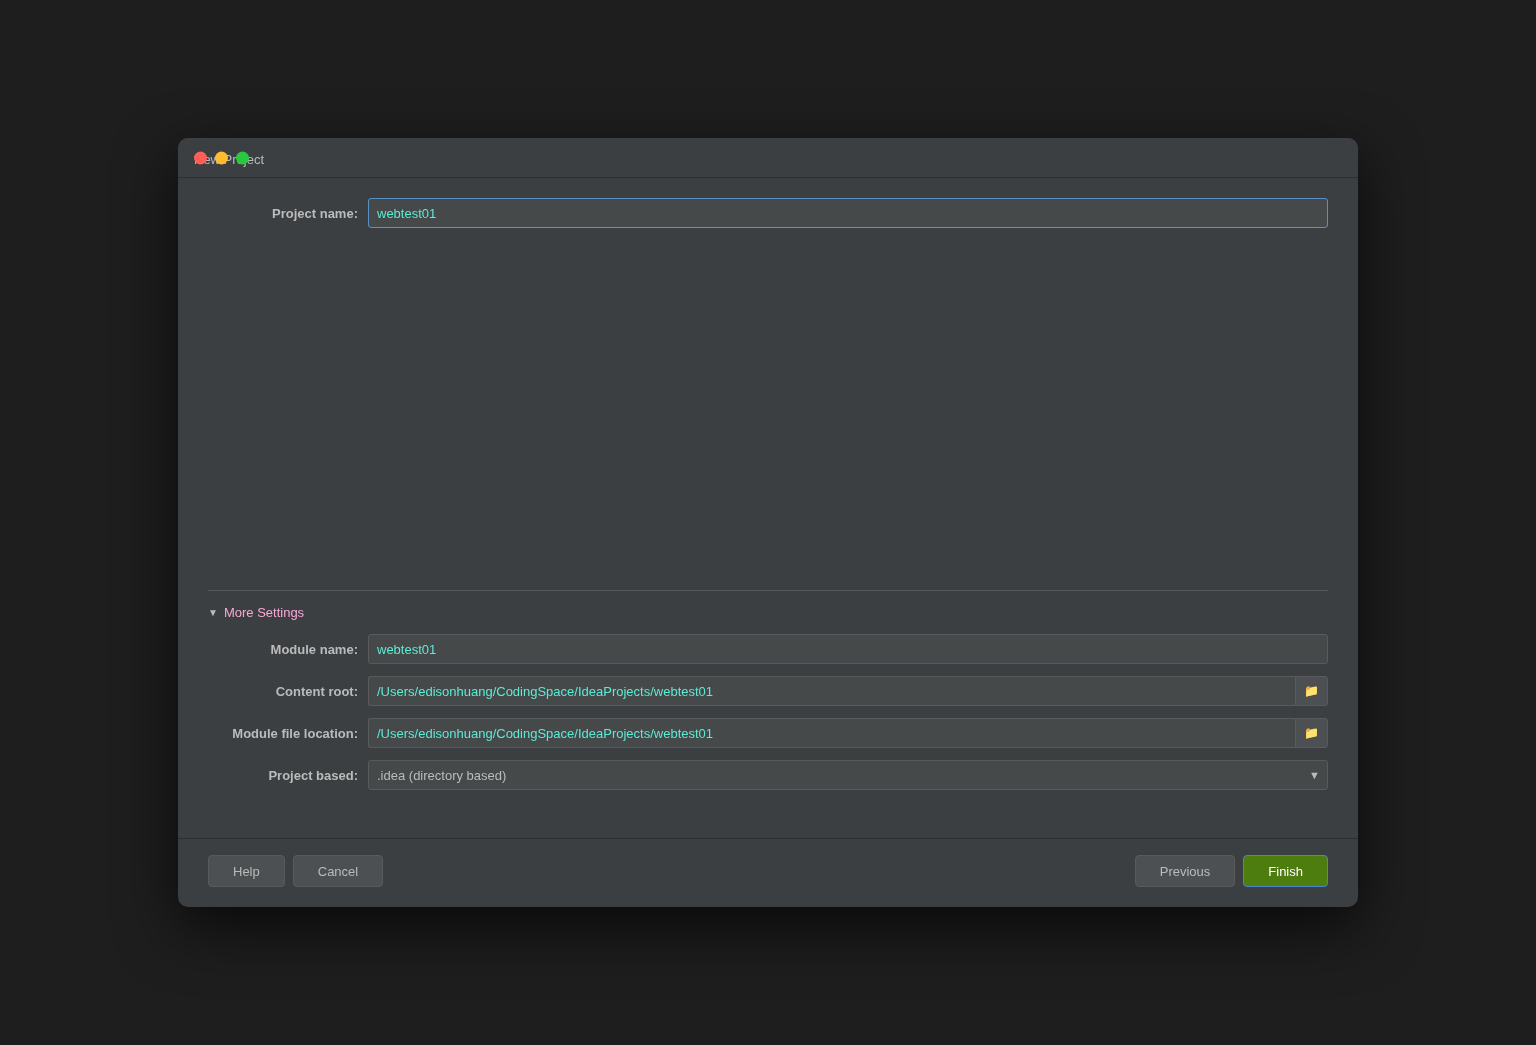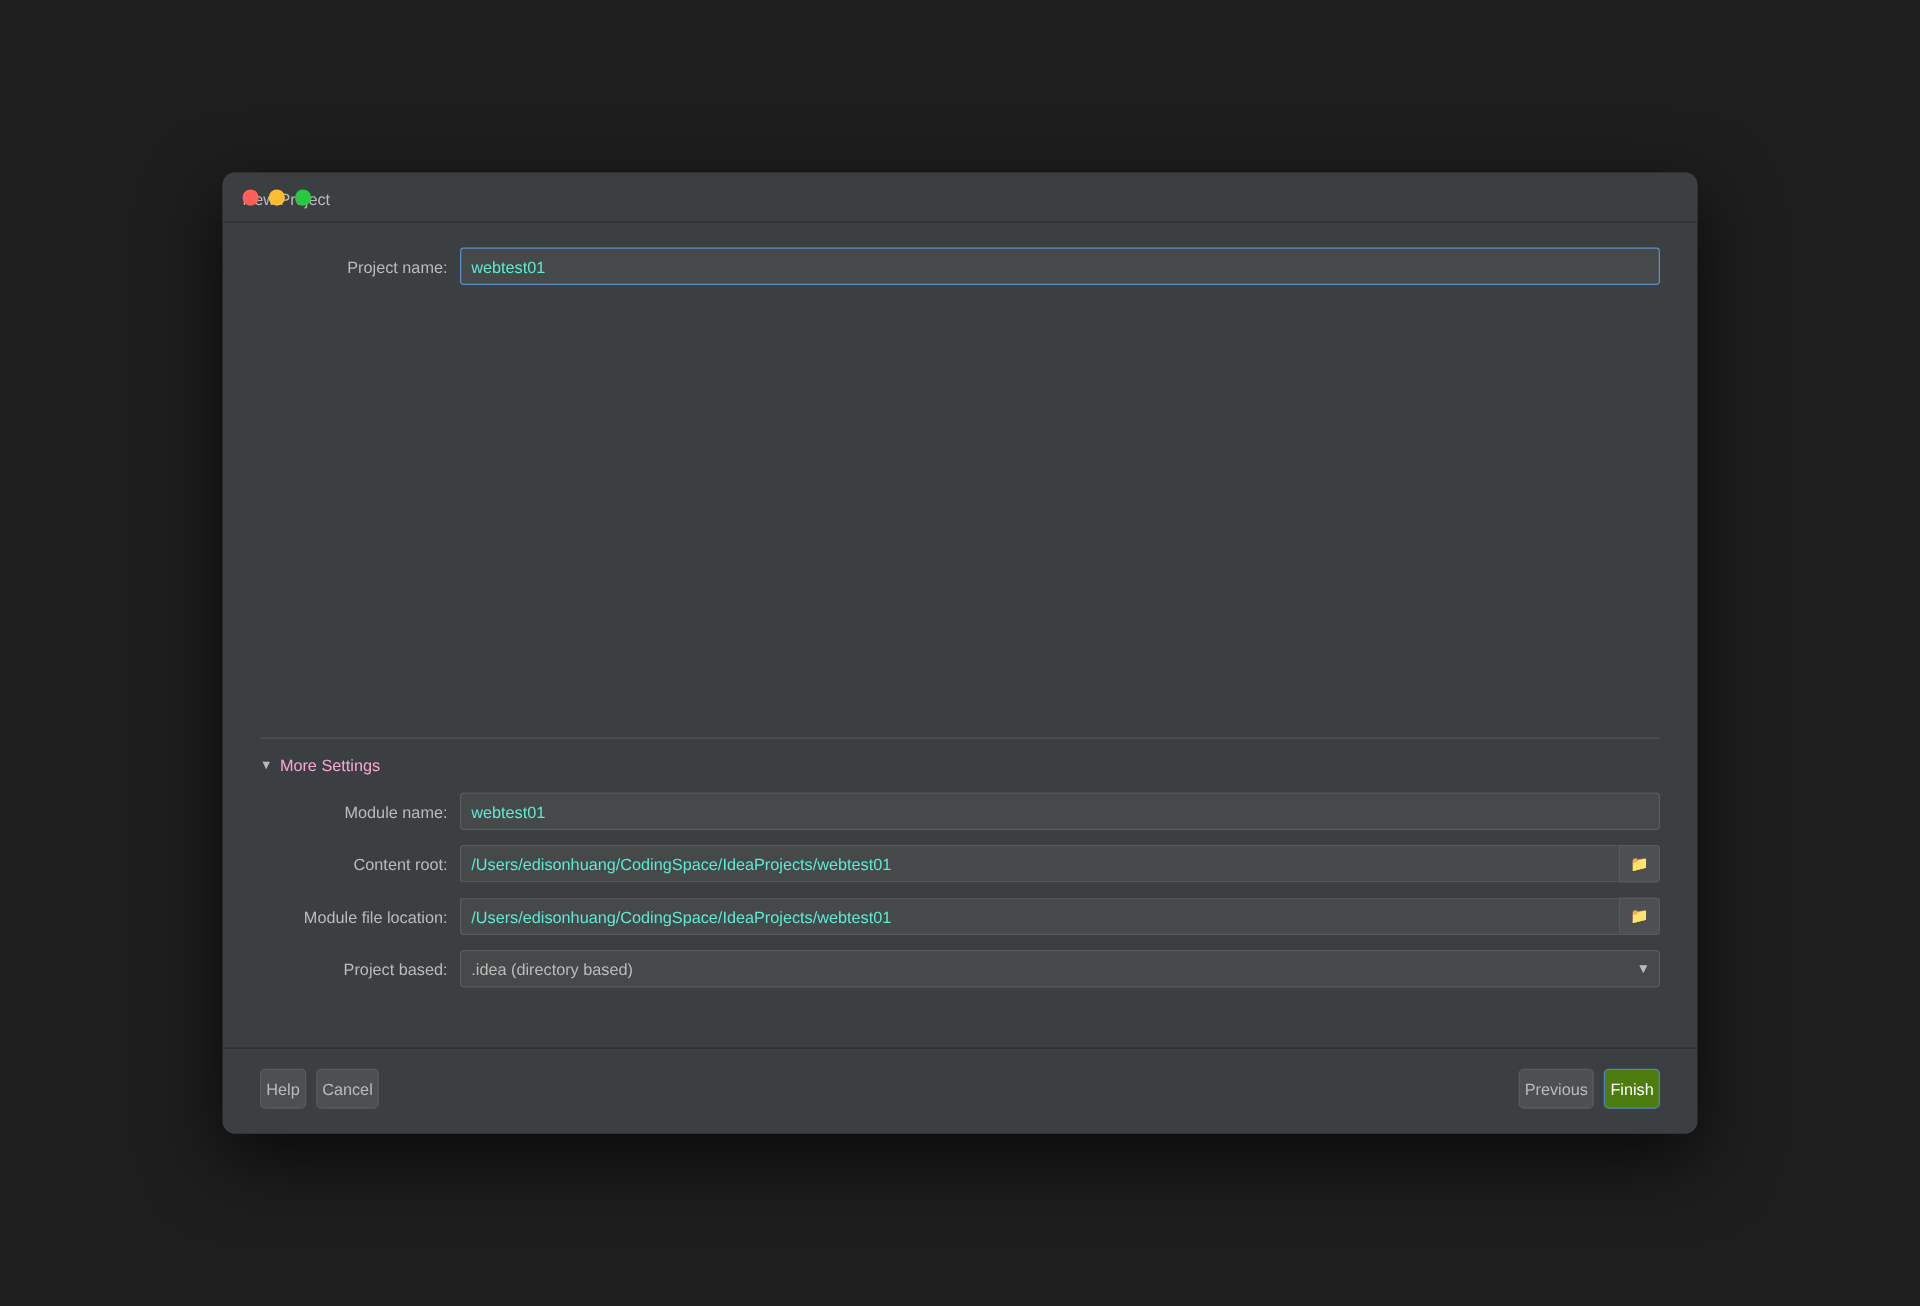--- a/index.html
+++ b/index.html
@@ -72,20 +72,21 @@
       margin-bottom: 12px;
     }
 
     .form-label {
       color: #bbbbbb;
       font-size: 13px;
       width: 160px;
       text-align: right;
       padding-right: 10px;
       flex-shrink: 0;
+      font-weight: bold;
     }
 
     .form-input {
       flex: 1;
       background-color: #45494a;
       border: 1px solid #5a8fc7;
       border-radius: 3px;
       color: #5eead4;
       font-size: 13px;
       padding: 5px 8px;
@@ -197,21 +198,21 @@
     }
 
     .footer-right {
       display: flex;
       gap: 8px;
       margin-left: 32px;
     }
 
     .btn {
       height: 32px;
-      padding: 0 4px;
+      padding: 0 24px;
       border-radius: 4px;
       font-size: 13px;
       cursor: pointer;
       display: flex;
       align-items: center;
       justify-content: center;
       border: 1px solid #5a5a5a;
     }
 
     .btn-default {

